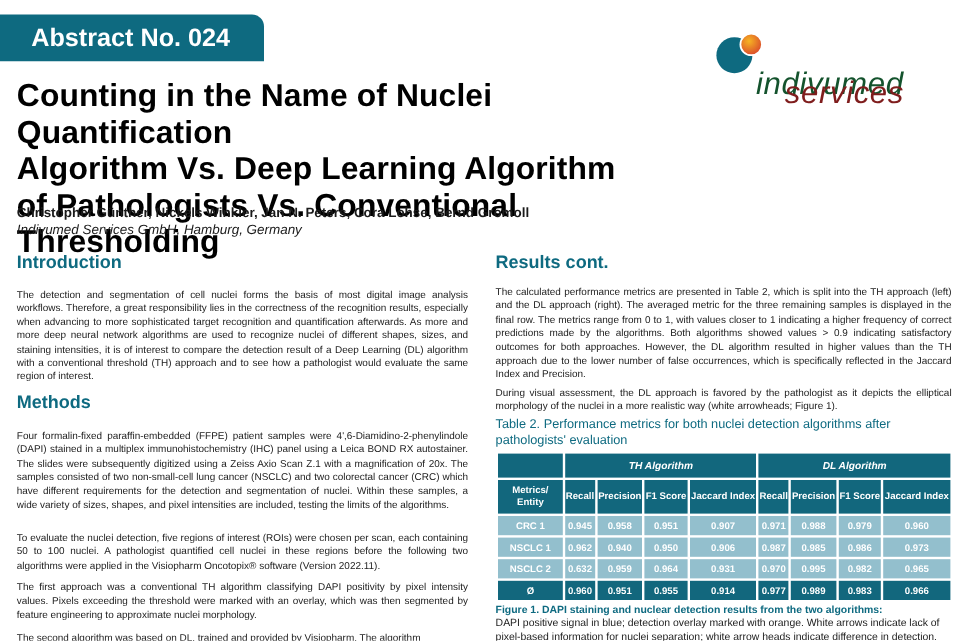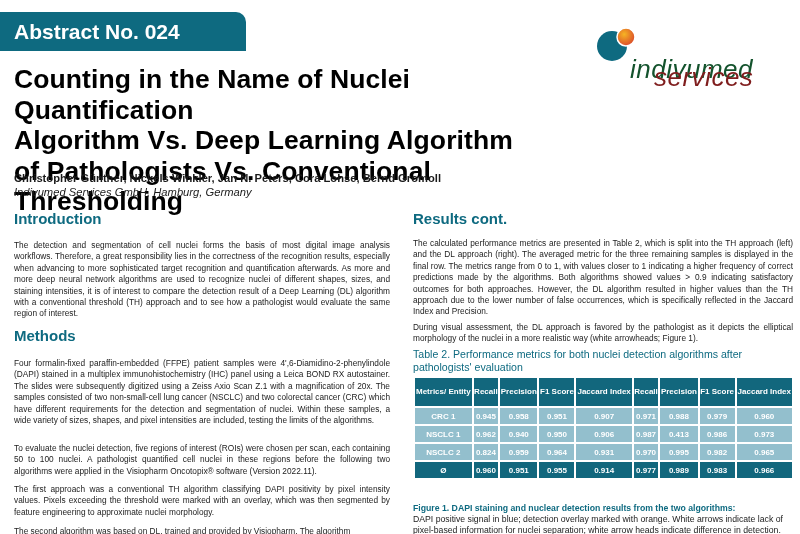--- a/index.html
+++ b/index.html
@@ -1,20 +1,20 @@
 <!DOCTYPE html>
 <html><head>
 <meta charset="utf-8">
 <style>
   html, body { margin:0; padding:0; }
   body { width:800px; height:534px; overflow:hidden; background:#ffffff; position:relative;
          font-family:"Liberation Sans", sans-serif; color:#1a1a1a; }
-  .abstract-tab { position:absolute; left:0; top:12px; width:246px; height:39px; background:#0e6a80;
+  .abstract-tab { position:absolute; left:0; top:12px; width:220px; height:39px; background:#0e6a80;
                   border-top-right-radius:10px; color:#fff; font-weight:bold; font-size:21px;
-                  line-height:39px; padding-left:14px; box-sizing:border-box; }
+                  line-height:39px; padding-left:26px; box-sizing:border-box; }
   .title { position:absolute; left:14px; top:64px; width:560px; color:#000000; font-weight:bold;
            font-size:26.5px; line-height:30.5px; letter-spacing:0.1px; }
   .logo { position:absolute; left:590px; top:22px; width:210px; height:80px; }
   .authors { position:absolute; left:14px; top:172px; font-size:11.2px; font-weight:bold; }
   .affil { position:absolute; left:14px; top:186px; font-size:11.2px; font-style:italic; }
   h2 { position:absolute; margin:0; color:#0e6a80; font-size:15px; font-weight:bold; }
   p.body { position:absolute; margin:0; font-size:8.3px; line-height:11.4px; text-align:justify; color:#222; }
   .table-caption { position:absolute; left:413px; top:348px; width:380px; color:#0e6a80;
                    font-weight:normal; font-size:10.6px; line-height:13px; }
   table.metrics { position:absolute; left:413px; top:376px; width:381px; border-collapse:separate;
@@ -68,20 +68,25 @@
 <p class="body" style="left:14px; top:526px; width:376px;">The second algorithm was based on DL, trained and provided by Visiopharm. The algorithm</p>
 
 <h2 style="left:413px; top:210px;">Results cont.</h2>
 <p class="body" style="left:413px; top:238px; width:380px;">The calculated performance metrics are presented in Table 2, which is split into the TH approach (left) and the DL approach (right). The averaged metric for the three remaining samples is displayed in the final row. The metrics range from 0 to 1, with values closer to 1 indicating a higher frequency of correct predictions made by the algorithms. Both algorithms showed values &gt; 0.9 indicating satisfactory outcomes for both approaches. However, the DL algorithm resulted in higher values than the TH approach due to the lower number of false occurrences, which is specifically reflected in the Jaccard Index and Precision.</p>
 <p class="body" style="left:413px; top:322px; width:380px;">During visual assessment, the DL approach is favored by the pathologist as it depicts the elliptical morphology of the nuclei in a more realistic way (white arrowheads; Figure 1).</p>
 
 <div class="table-caption">Table 2. Performance metrics for both nuclei detection algorithms after pathologists' evaluation</div>
 
 <table class="metrics">
   <tbody>
+      <tr>
+    <td class="hdr" style="width:54px;"></td>
+    <td class="hdr grp" colspan="4"><i>TH Algorithm</i></td>
+    <td class="hdr grp" colspan="4"><i>DL Algorithm</i></td>
+  </tr>
   <tr>
     <td class="hdr colhdr">Metrics/ Entity</td>
     <td class="hdr colhdr">Recall</td>
     <td class="hdr colhdr">Precision</td>
     <td class="hdr colhdr">F1 Score</td>
     <td class="hdr colhdr">Jaccard Index</td>
     <td class="hdr colhdr">Recall</td>
     <td class="hdr colhdr">Precision</td>
     <td class="hdr colhdr">F1 Score</td>
     <td class="hdr colhdr">Jaccard Index</td>
@@ -97,27 +102,27 @@
     <td>0.979</td>
     <td>0.960</td>
   </tr>
   <tr class="row-light">
     <td class="ent">NSCLC 1</td>
     <td>0.962</td>
     <td>0.940</td>
     <td>0.950</td>
     <td>0.906</td>
     <td>0.987</td>
-    <td>0.413</td>
+    <td>0.985</td>
     <td>0.986</td>
     <td>0.973</td>
   </tr>
   <tr class="row-light">
     <td class="ent">NSCLC 2</td>
-    <td>0.824</td>
+    <td>0.632</td>
     <td>0.959</td>
     <td>0.964</td>
     <td>0.931</td>
     <td>0.970</td>
     <td>0.995</td>
     <td>0.982</td>
     <td>0.965</td>
   </tr>
   <tr class="row-avg">
     <td>Ø</td>

